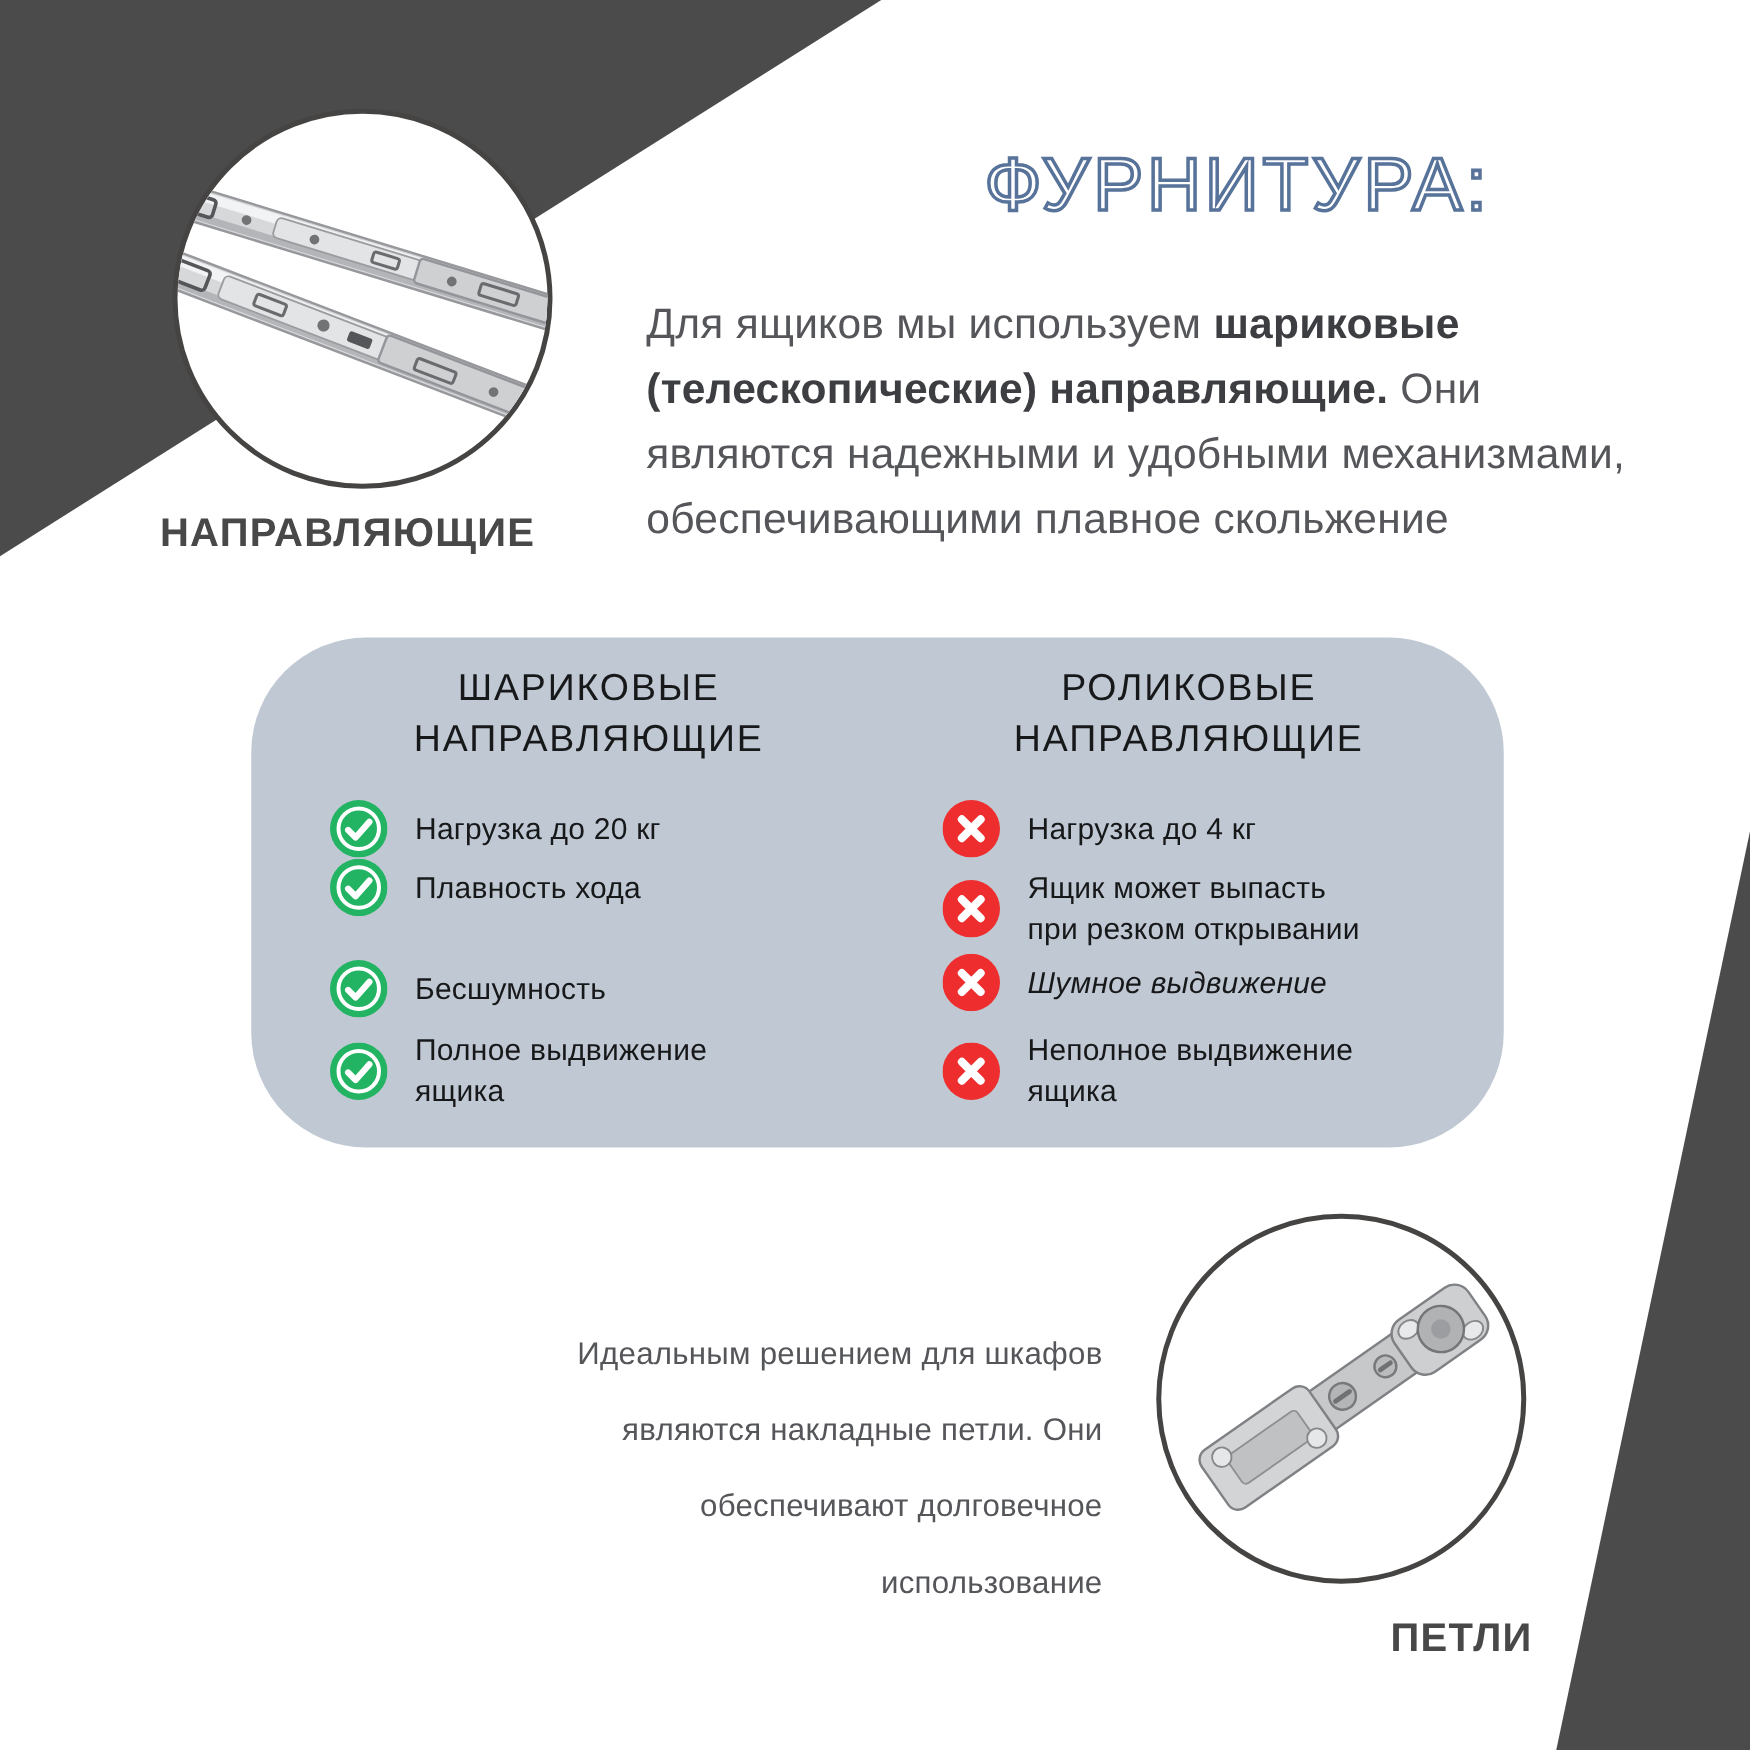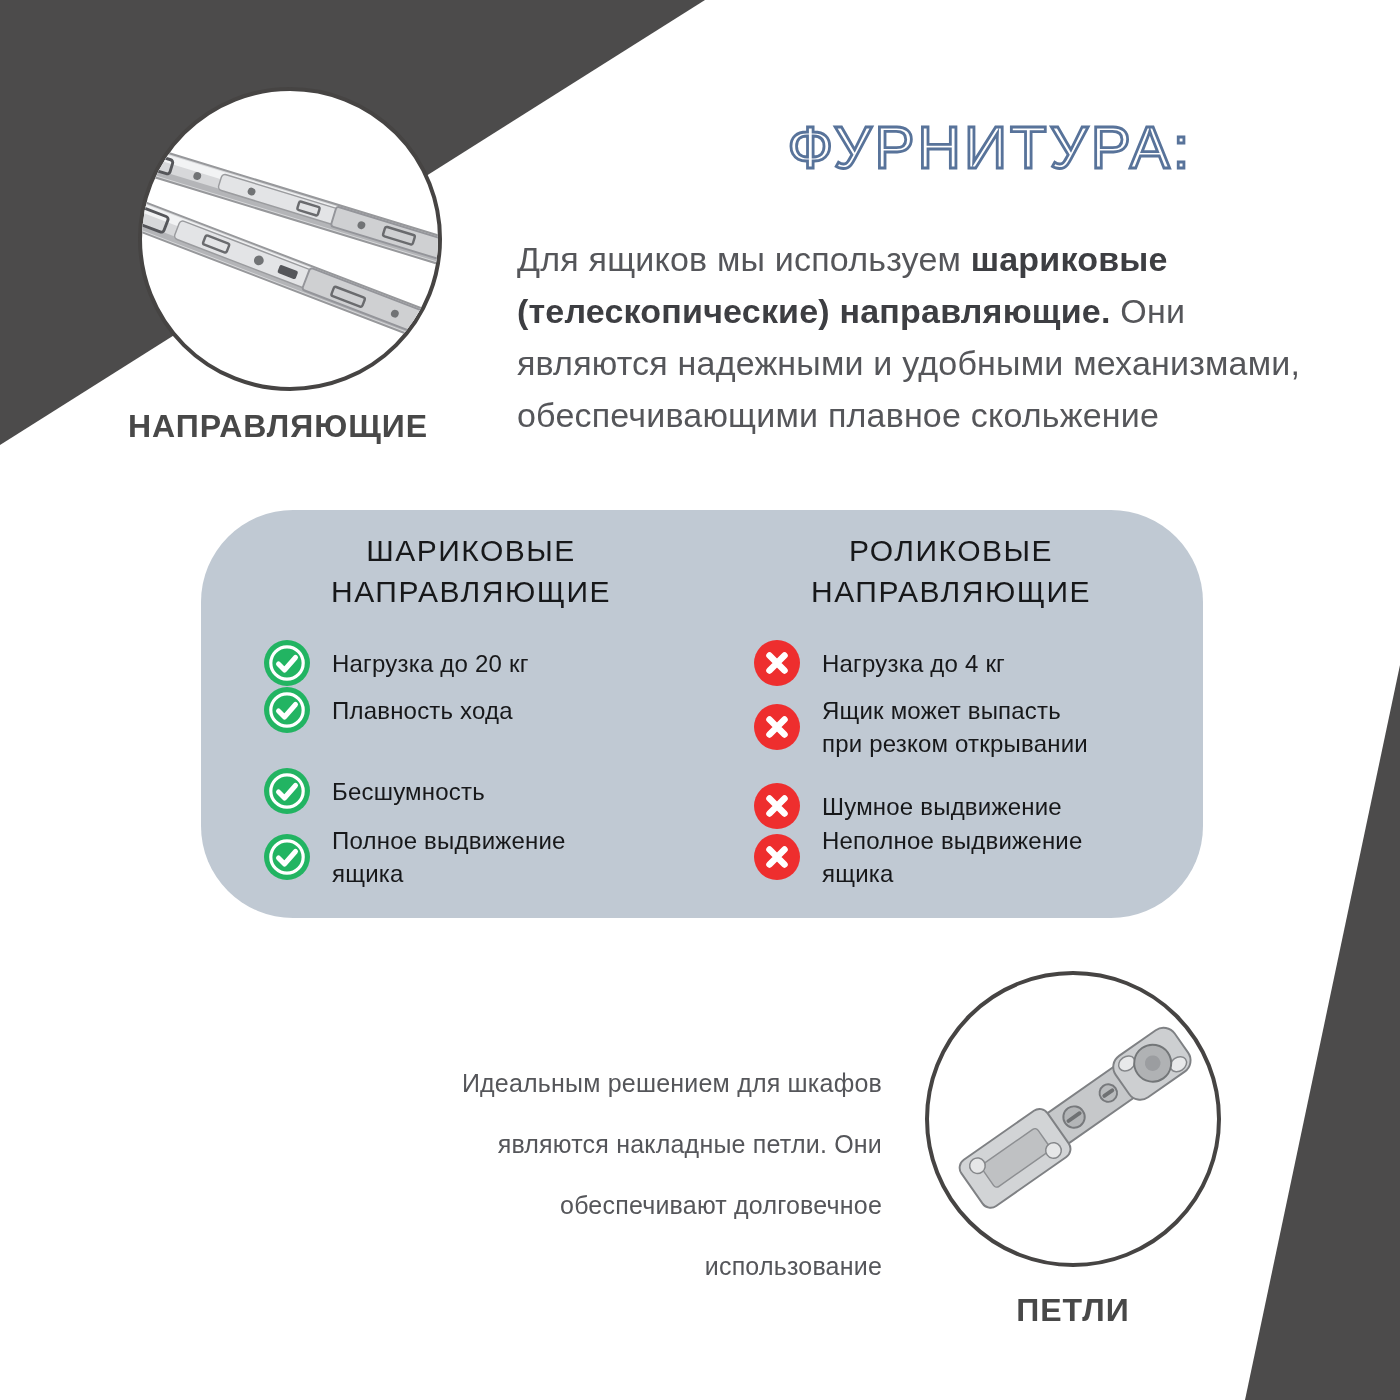--- a/index.html
+++ b/index.html
@@ -32,21 +32,21 @@
     font-size:34px;line-height:52px;color:var(--text,#55565a);letter-spacing:.2px;
   }
   .intro .b{font-weight:700;color:var(--text_bold,#3d3e42);}
 
   
   .circle-label{
     position:absolute;text-align:center;font-weight:700;font-size:32px;
     letter-spacing:1px;color:var(--label,#484848);white-space:nowrap;
   }
   .label-guides{left:78px;top:408px;width:400px;}
-  .label-hinges{left:920px;top:1292px;width:306px;}
+  .label-hinges{left:920px;top:1292px;width:306px;text-align:right;}
 
   
   .panel{
     position:absolute;left:201px;top:510px;width:1002px;height:408px;
     background:var(--panel,#c0c9d3);border-radius:92px;
   }
   .col-header{
     position:absolute;top:20px;width:350px;text-align:center;
     font-size:30px;line-height:41px;letter-spacing:1.5px;color:var(--panel_text,#17181a);
     white-space:nowrap;
@@ -189,21 +189,21 @@
         <div class="feature-row" style="left: 553px; top: 217px;">
           <svg class="feature-icon" viewBox="0 0 46 46">
        <circle cx="23" cy="23" r="23" fill="#ee2e2e"></circle>
        <path d="M15.5 15.5 L30.5 30.5 M30.5 15.5 L15.5 30.5" stroke="#fff" stroke-width="6.5" stroke-linecap="round"></path>
      </svg>
           <div class="feature-text">
             <div>Ящик может выпасть</div>
             <div>при резком открывании</div>
           </div>
         </div>
-        <div class="feature-row" style="left: 553px; top: 296px;">
+        <div class="feature-row" style="left: 553px; top: 276px; font-style: italic;">
           <svg class="feature-icon" viewBox="0 0 46 46">
        <circle cx="23" cy="23" r="23" fill="#ee2e2e"></circle>
        <path d="M15.5 15.5 L30.5 30.5 M30.5 15.5 L15.5 30.5" stroke="#fff" stroke-width="6.5" stroke-linecap="round"></path>
      </svg>
           <div class="feature-text">
             <div>Шумное выдвижение</div>
           </div>
         </div>
         <div class="feature-row" style="left: 553px; top: 347px;">
           <svg class="feature-icon" viewBox="0 0 46 46">

